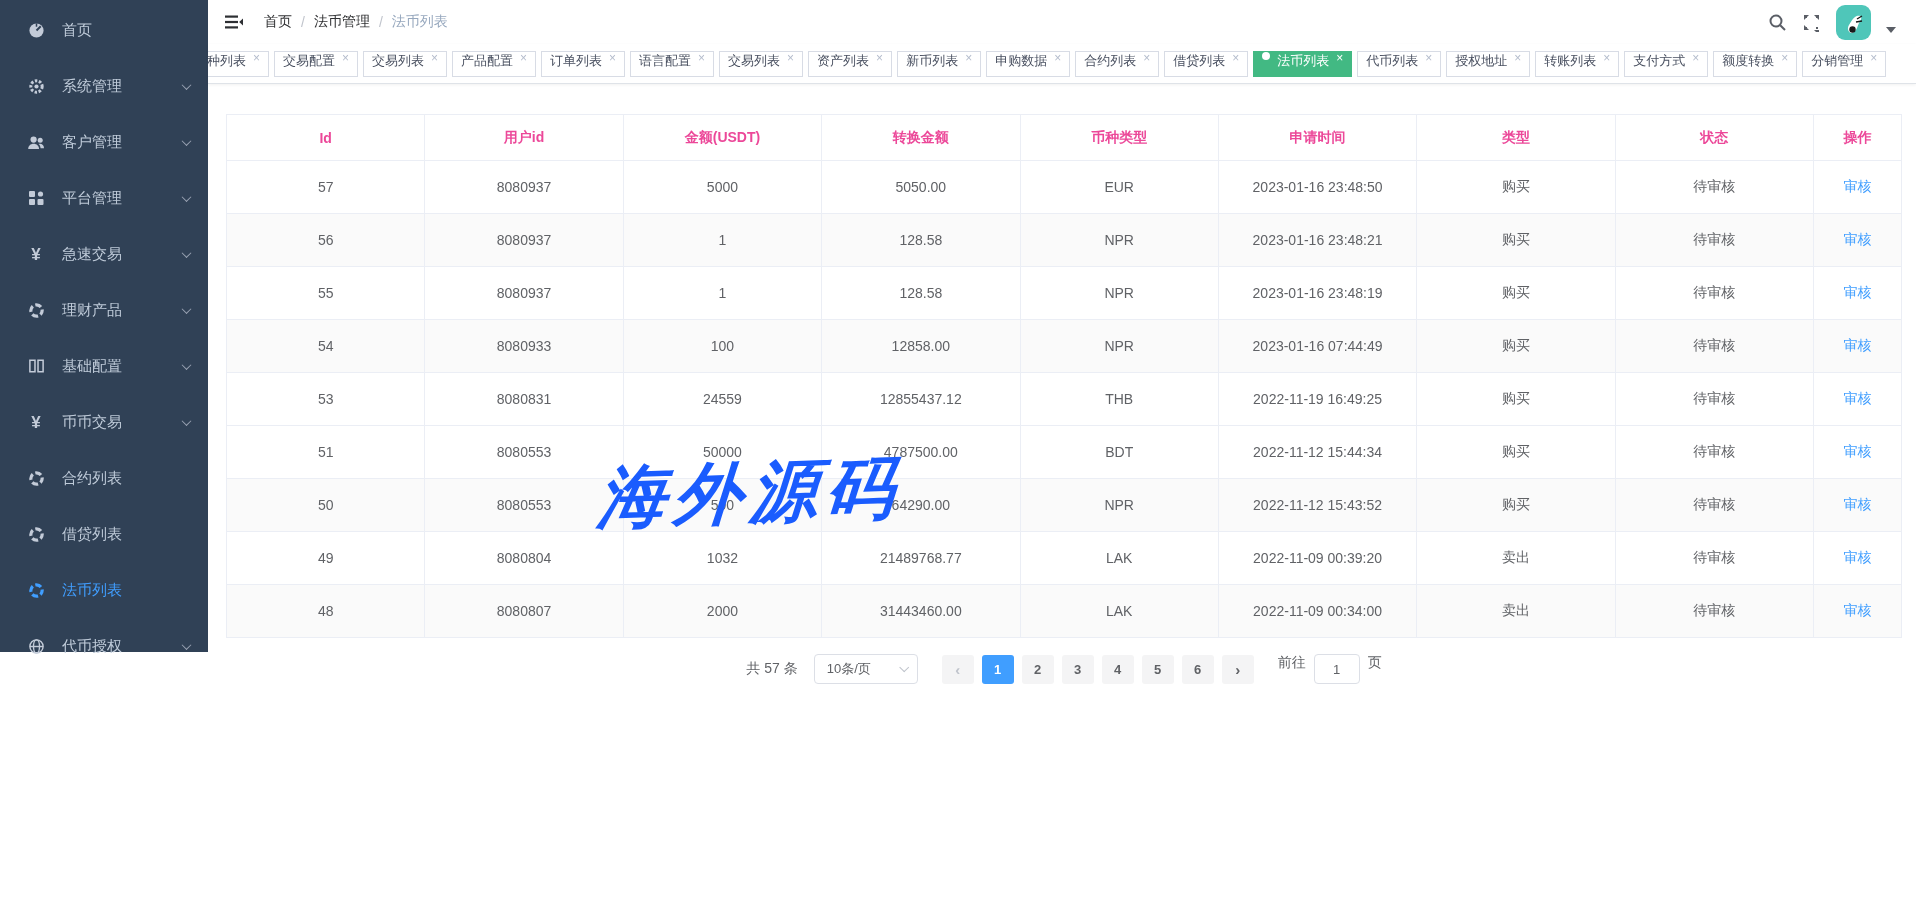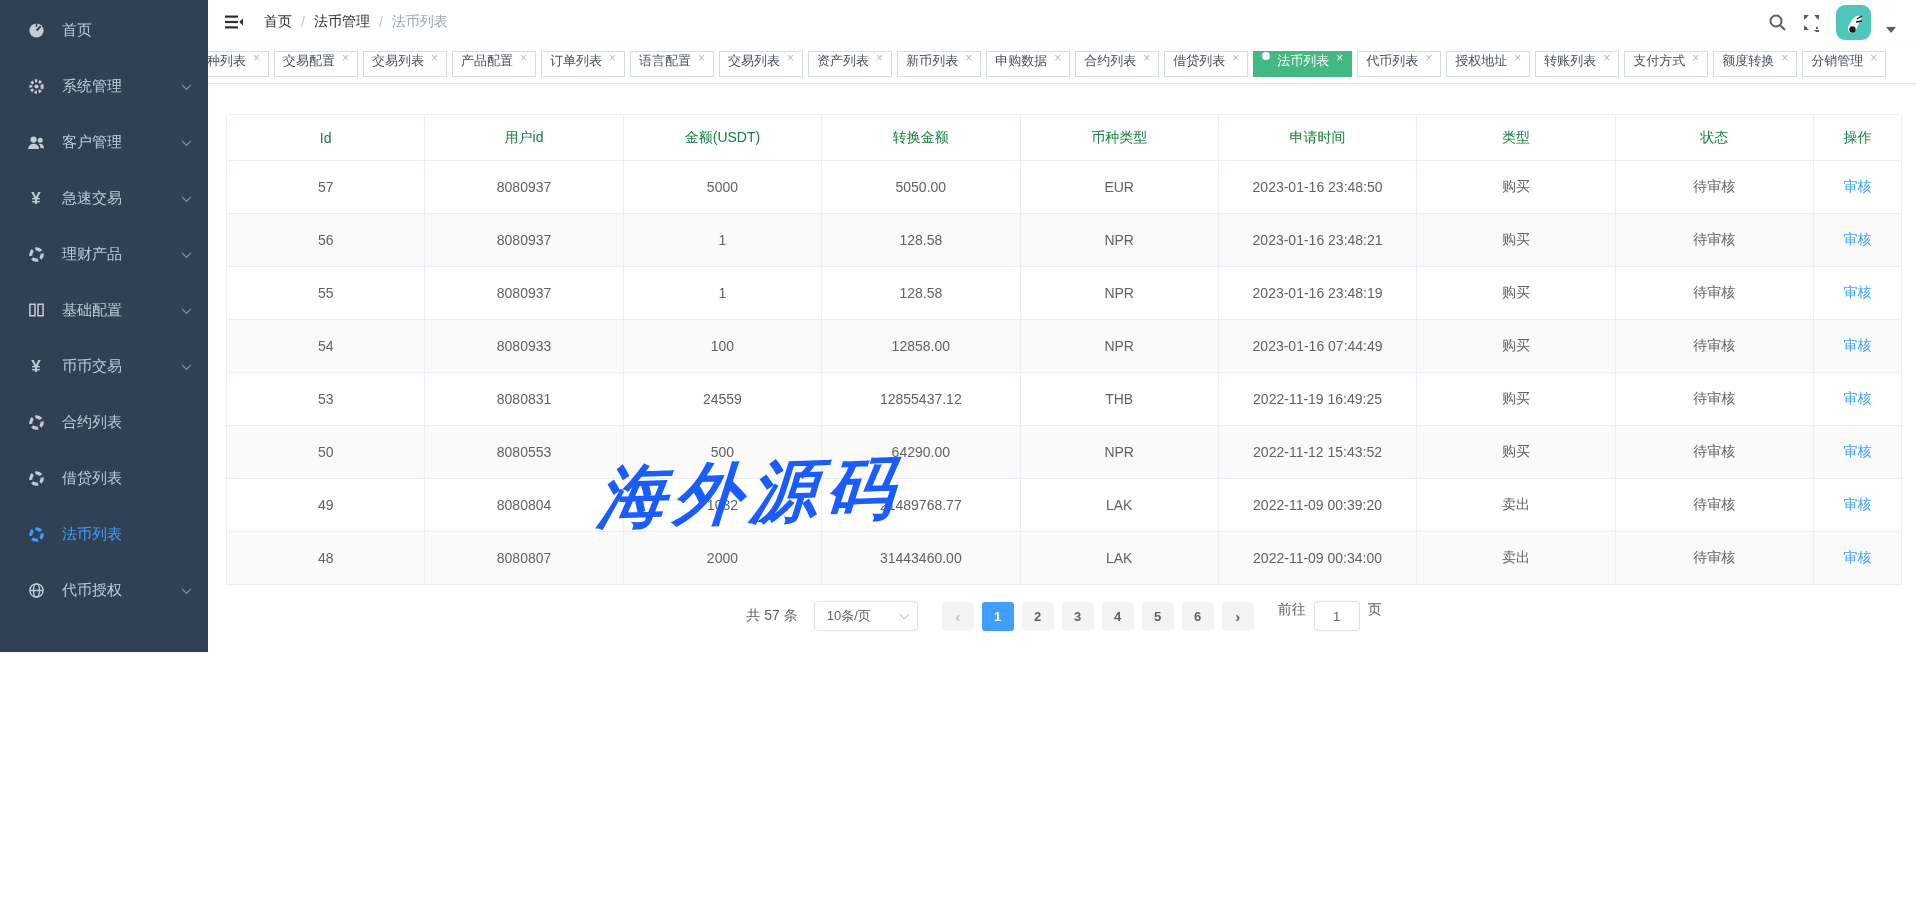--- a/index.html
+++ b/index.html
@@ -43,21 +43,21 @@
   .tab .dot { display:none; width:8px; height:8px; border-radius:50%; background:#fff; }
   .tab.active { background:#42b983; border-color:#42b983; color:#fff; }
   .tab.active .dot { display:inline-block; }
   .tab .tclose { font-size:12px; color:#b4bccc; line-height:1; }
   .tab.active .tclose { color:#fff; }
 
   
   .content { position:relative; padding:30px 14px 0 18px; }
   table { width:100%; border-collapse:collapse; table-layout:fixed; }
   th, td { border:1px solid #ebeef5; text-align:center; font-size:14px; overflow:hidden; }
-  th { height:46px; color:#15803d; font-weight:normal; }
+  th { height:46px; color:#ec4899; font-weight:bold; }
   td { height:53px; color:#606266; }
   tr.striped td { background:#fafafa; }
   .audit { color:#409eff; cursor:pointer; }
 
   
   .pagination { margin-top:16px; display:flex; align-items:center; justify-content:center; gap:8px;
     font-size:14px; color:#606266; }
   .pg-total { margin-right:8px; }
   .pg-size { width:104px; height:30px; border:1px solid #dcdfe6; border-radius:4px; display:flex;
     align-items:center; justify-content:space-between; padding:0 10px 0 12px; font-size:13px;
@@ -110,20 +110,32 @@
         <div class="side-item">
           <span class="s-icon">
             <svg width="18" height="17" viewBox="0 0 18 17" fill="currentColor">
               <circle cx="6.6" cy="5.6" r="3.1"></circle>
               <path d="M1.2 15c0-3.1 2.3-5.2 5.4-5.2s5.4 2.1 5.4 5.2Z"></path>
               <circle cx="13.2" cy="6.2" r="2.5"></circle>
               <path d="M13.4 9.8c2.3.3 3.6 2 3.6 4.4h-3.4c-.2-1.8-.8-3.2-2-4.2.6-.2 1.2-.3 1.8-.2Z"></path>
             </svg>
           </span>
           <span>客户管理</span>
+          <i class="chev"></i>
+        </div>
+        <div class="side-item">
+          <span class="s-icon">
+            <svg width="16" height="16" viewBox="0 0 16 16" fill="currentColor">
+              <rect x="1" y="1" width="6" height="6" rx="1"></rect>
+              <circle cx="12.5" cy="4" r="2.6"></circle>
+              <rect x="1" y="9" width="6" height="6" rx="1"></rect>
+              <rect x="9.5" y="9" width="6" height="6" rx="1"></rect>
+            </svg>
+          </span>
+          <span>平台管理</span>
           <i class="chev"></i>
         </div>
         <div class="side-item">
           <span class="s-icon">
             <span style="font-size:17px;line-height:1;">¥</span>
           </span>
           <span>急速交易</span>
           <i class="chev"></i>
         </div>
         <div class="side-item">
@@ -393,20 +405,31 @@
               <td>53</td>
               <td>8080831</td>
               <td>24559</td>
               <td>12855437.12</td>
               <td>THB</td>
               <td>2022-11-19 16:49:25</td>
               <td>购买</td>
               <td>待审核</td>
               <td><span class="audit">审核</span></td>
             </tr>
+            <tr class="">
+              <td>51</td>
+              <td>8080553</td>
+              <td>50000</td>
+              <td>4787500.00</td>
+              <td>BDT</td>
+              <td>2022-11-12 15:44:34</td>
+              <td>购买</td>
+              <td>待审核</td>
+              <td><span class="audit">审核</span></td>
+            </tr>
             <tr class="striped">
               <td>50</td>
               <td>8080553</td>
               <td>500</td>
               <td>64290.00</td>
               <td>NPR</td>
               <td>2022-11-12 15:43:52</td>
               <td>购买</td>
               <td>待审核</td>
               <td><span class="audit">审核</span></td>

